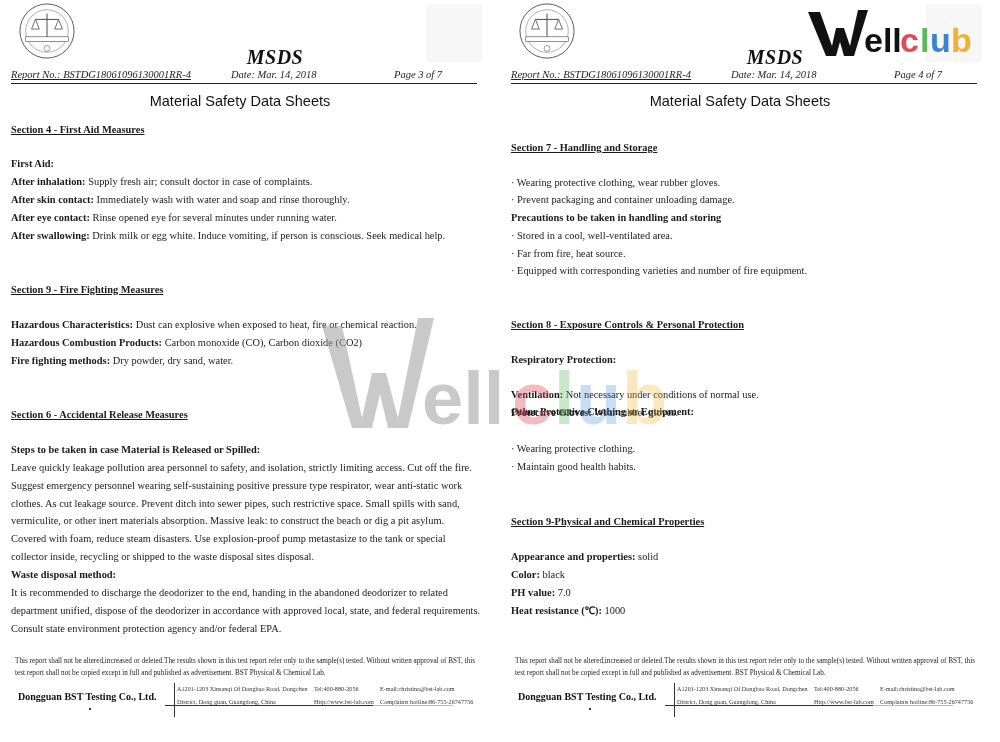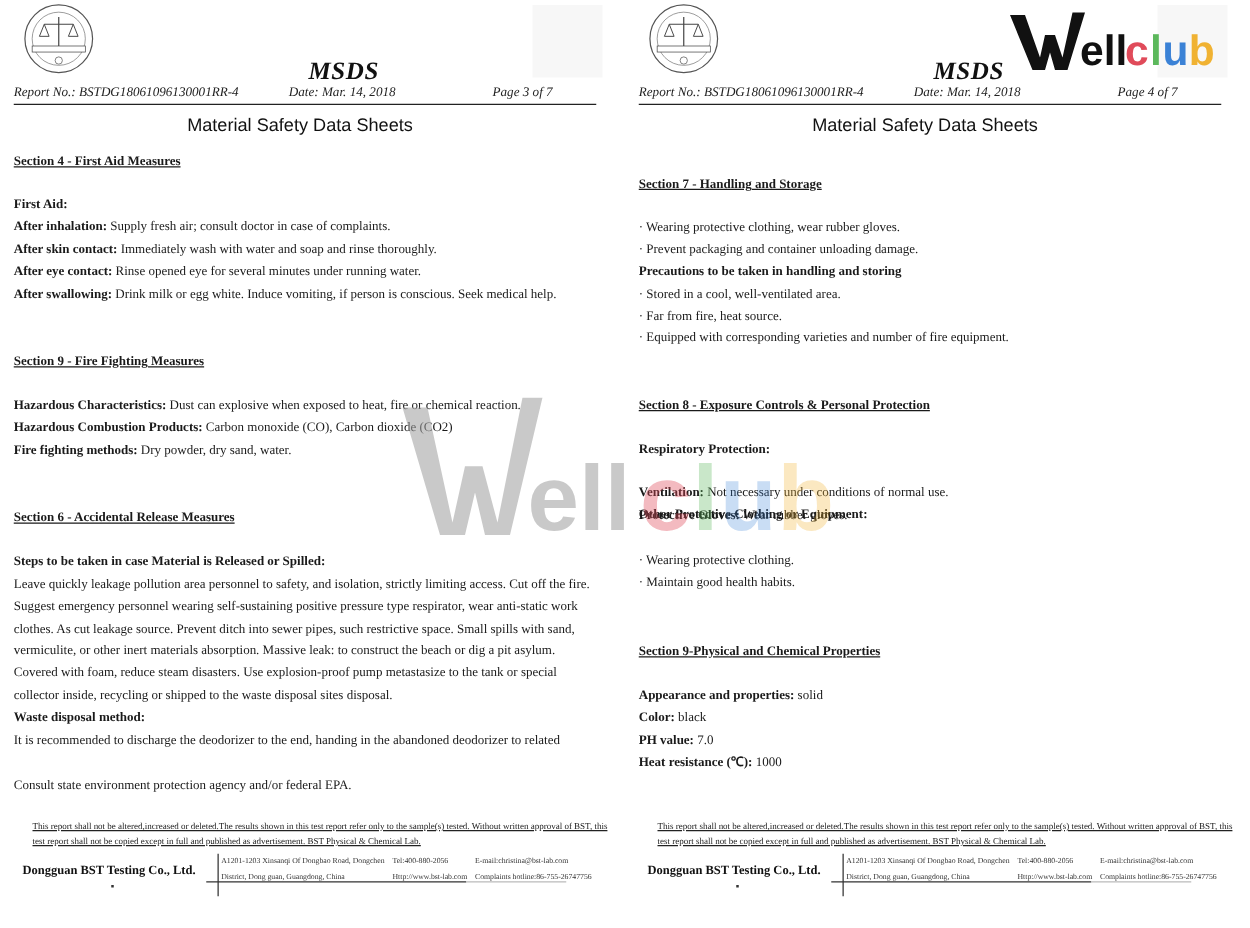--- a/index.html
+++ b/index.html
@@ -9,33 +9,33 @@
   .page.left { left:0; }
   .page.right { left:500px; }
 
   .seal { position:absolute; left:18px; top:2px; width:58px; height:58px; }
   .ghost { position:absolute; left:426px; top:4px; width:56px; height:58px; background:#f7f7f7; }
 
   .msds { position:absolute; left:0; width:500px; top:46px; text-align:center; padding-left:50px; box-sizing:border-box;
           font-family:"Liberation Serif", serif; font-weight:bold; font-style:italic; font-size:20px; letter-spacing:0.5px; }
   .report-line { position:absolute; left:11px; top:68px; width:466px; height:15px; border-bottom:1.5px solid #222;
                  font-family:"Liberation Serif", serif; font-style:italic; font-size:10.5px; color:#222; }
-  .report-line span { position:absolute; top:1px; }
+  .report-line span { position:absolute; top:1px; text-decoration:underline; }
   .report-line .rno { left:0; }
   .report-line .rdate { left:220px; text-decoration:none;font-style:italic; }
   .report-line .rpage { left:383px; text-decoration:none; }
 
   .doc-title { position:absolute; left:0; width:480px; top:93px; text-align:center;
                font-family:"Liberation Sans", sans-serif; font-size:14.5px; color:#111; }
 
   .txt { position:absolute; left:11px; font-size:10.4px; white-space:nowrap; line-height:14px; color:#1a1a1a; }
   .sec { font-weight:bold; text-decoration:underline; }
   .b { font-weight:bold; }
 
-  .disclaimer { position:absolute; left:26px; top:655px; font-size:7.2px; line-height:12px; color:#222; white-space:nowrap;text-decoration:underline; }
+  .disclaimer { position:absolute; left:15px; top:655px; font-size:7.2px; line-height:12px; color:#222; white-space:nowrap; }
   .company { position:absolute; left:18px; top:691px; font-weight:bold; font-size:10px; white-space:nowrap; }
   .dot { position:absolute; left:89px; top:708px; width:2px; height:2px; background:#333; }
   .addr { position:absolute; font-size:6.2px; color:#333; white-space:nowrap; }
   .foot-hline { position:absolute; left:165px; top:705px; width:208px; height:1px; background:#333; }
   .foot-hline2 { position:absolute; left:373px; top:705px; width:80px; height:1px; background:#bbb; }
   .foot-vline { position:absolute; left:174px; top:683px; width:1px; height:34px; background:#333; }
 
   .wm-big { position:absolute; left:322px; top:318px; width:380px; height:110px; pointer-events:none; }
   .logo-top { position:absolute; left:806px; top:6px; width:170px; height:52px; }
 </style>
@@ -77,20 +77,21 @@
   <div class="txt sec" style="top:408px">Section 6 - Accidental Release Measures</div>
   <div class="txt" style="top:443px"><span class="b">Steps to be taken in case Material is Released or Spilled:</span></div>
   <div class="txt" style="top:461px">Leave quickly leakage pollution area personnel to safety, and isolation, strictly limiting access. Cut off the fire.</div>
   <div class="txt" style="top:479px">Suggest emergency personnel wearing self-sustaining positive pressure type respirator, wear anti-static work</div>
   <div class="txt" style="top:497px">clothes. As cut leakage source. Prevent ditch into sewer pipes, such restrictive space. Small spills with sand,</div>
   <div class="txt" style="top:514px">vermiculite, or other inert materials absorption. Massive leak: to construct the beach or dig a pit asylum.</div>
   <div class="txt" style="top:532px">Covered with foam, reduce steam disasters. Use explosion-proof pump metastasize to the tank or special</div>
   <div class="txt" style="top:550px">collector inside, recycling or shipped to the waste disposal sites disposal.</div>
   <div class="txt" style="top:568px"><span class="b">Waste disposal method:</span></div>
   <div class="txt" style="top:586px">It is recommended to discharge the deodorizer to the end, handing in the abandoned deodorizer to related</div>
+  <div class="txt" style="top:604px">department unified, dispose of the deodorizer in accordance with approved local, state, and federal requirements.</div>
   <div class="txt" style="top:622px">Consult state environment protection agency and/or federal EPA.</div>
 
   <div class="disclaimer">
     <div>This report shall not be altered,increased or deleted.The results shown in this test report refer only to the sample(s) tested. Without written approval of BST, this</div>
     <div>test report shall not be copied except in full and published as advertisement. BST Physical &amp; Chemical Lab.</div>
   </div>
   <div class="company">Dongguan BST Testing Co., Ltd.</div>
   <div class="dot"></div>
   <div class="foot-vline"></div>
   <div class="foot-hline"></div>

